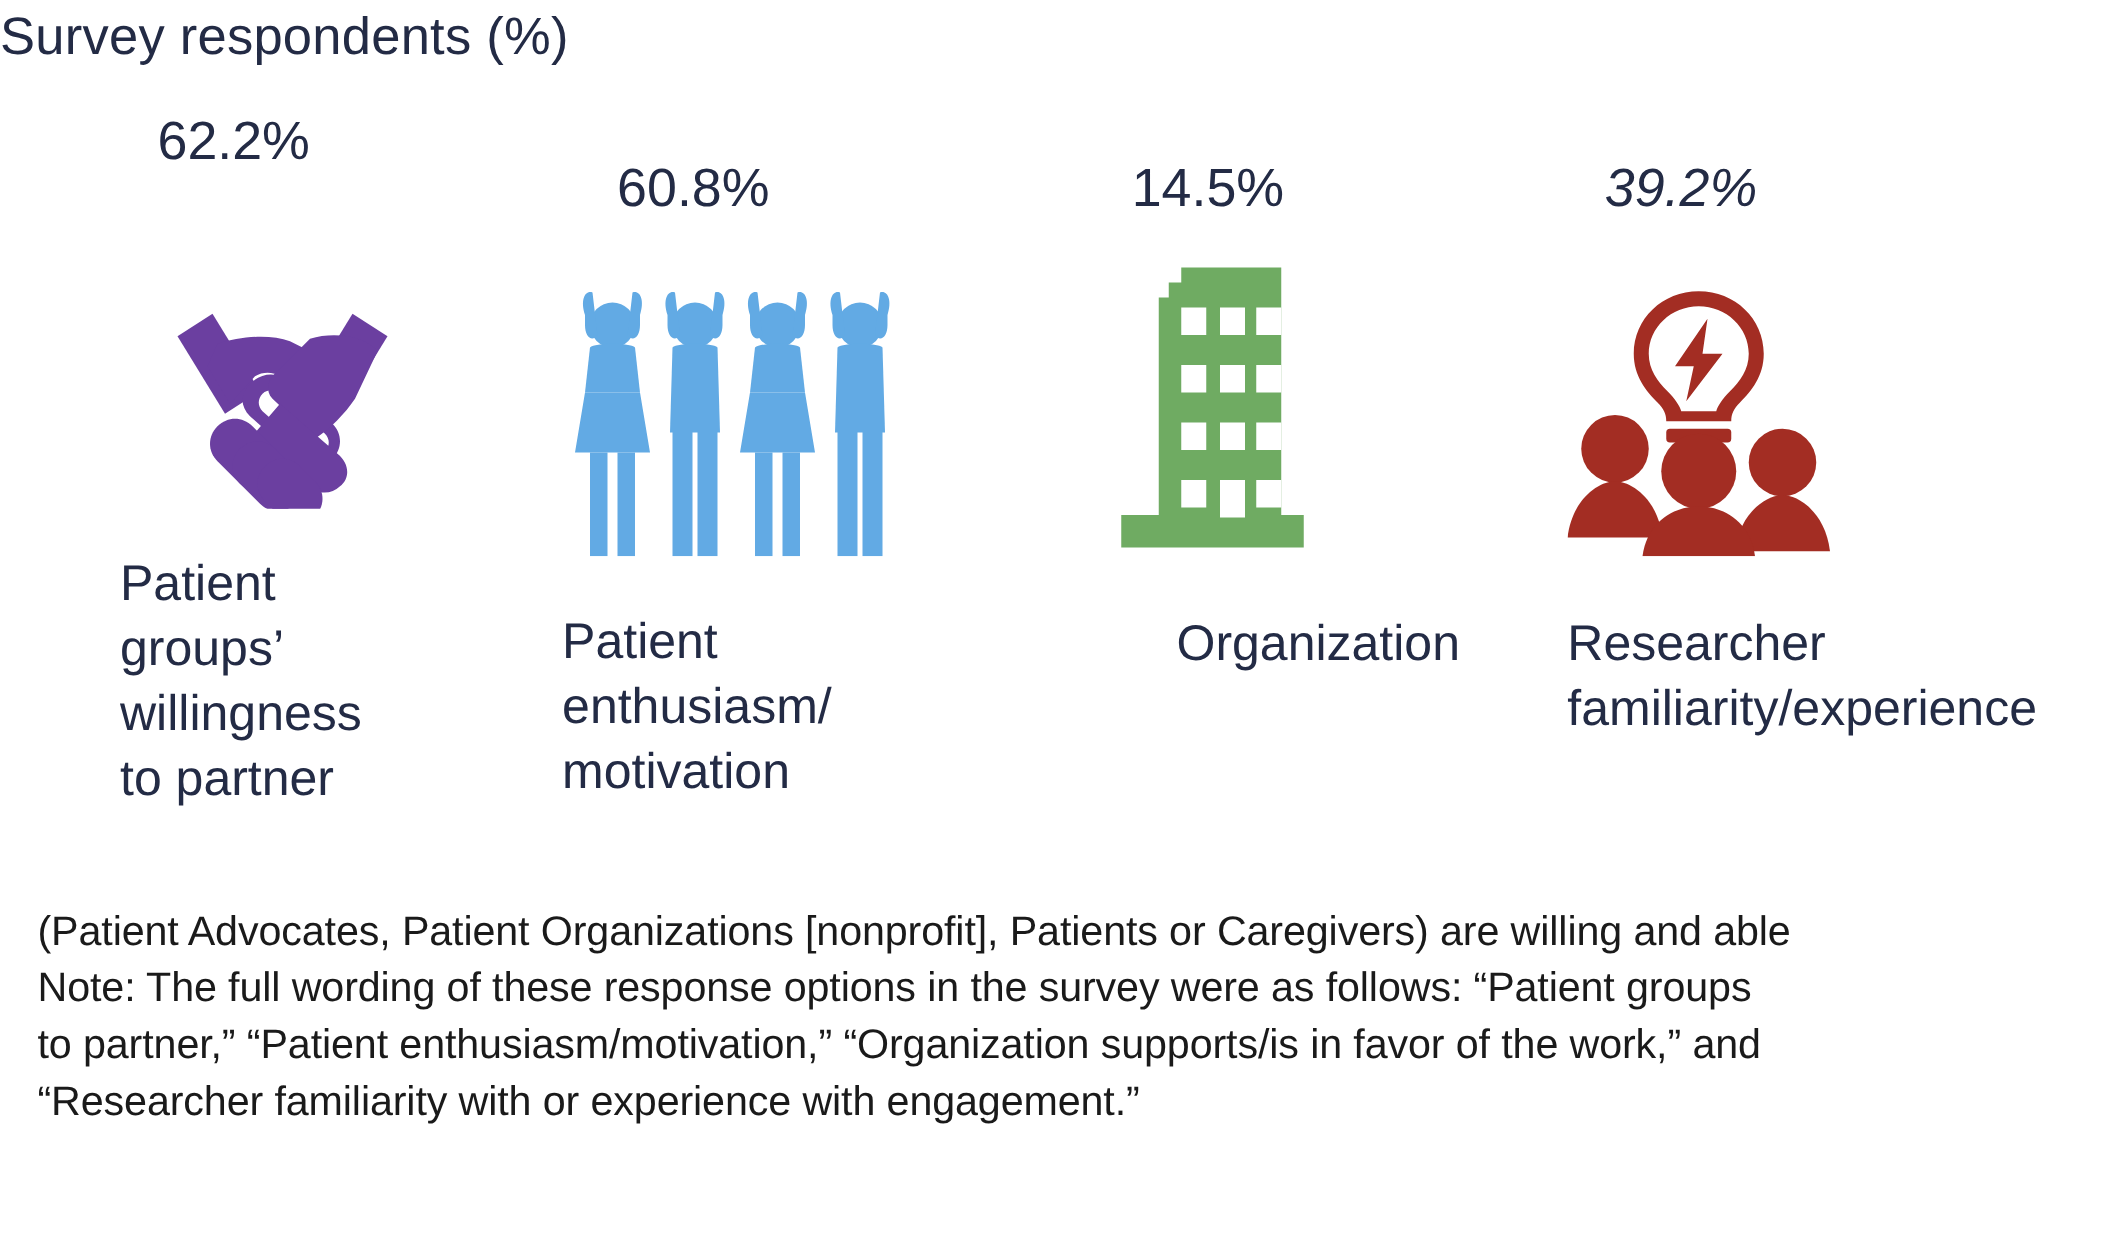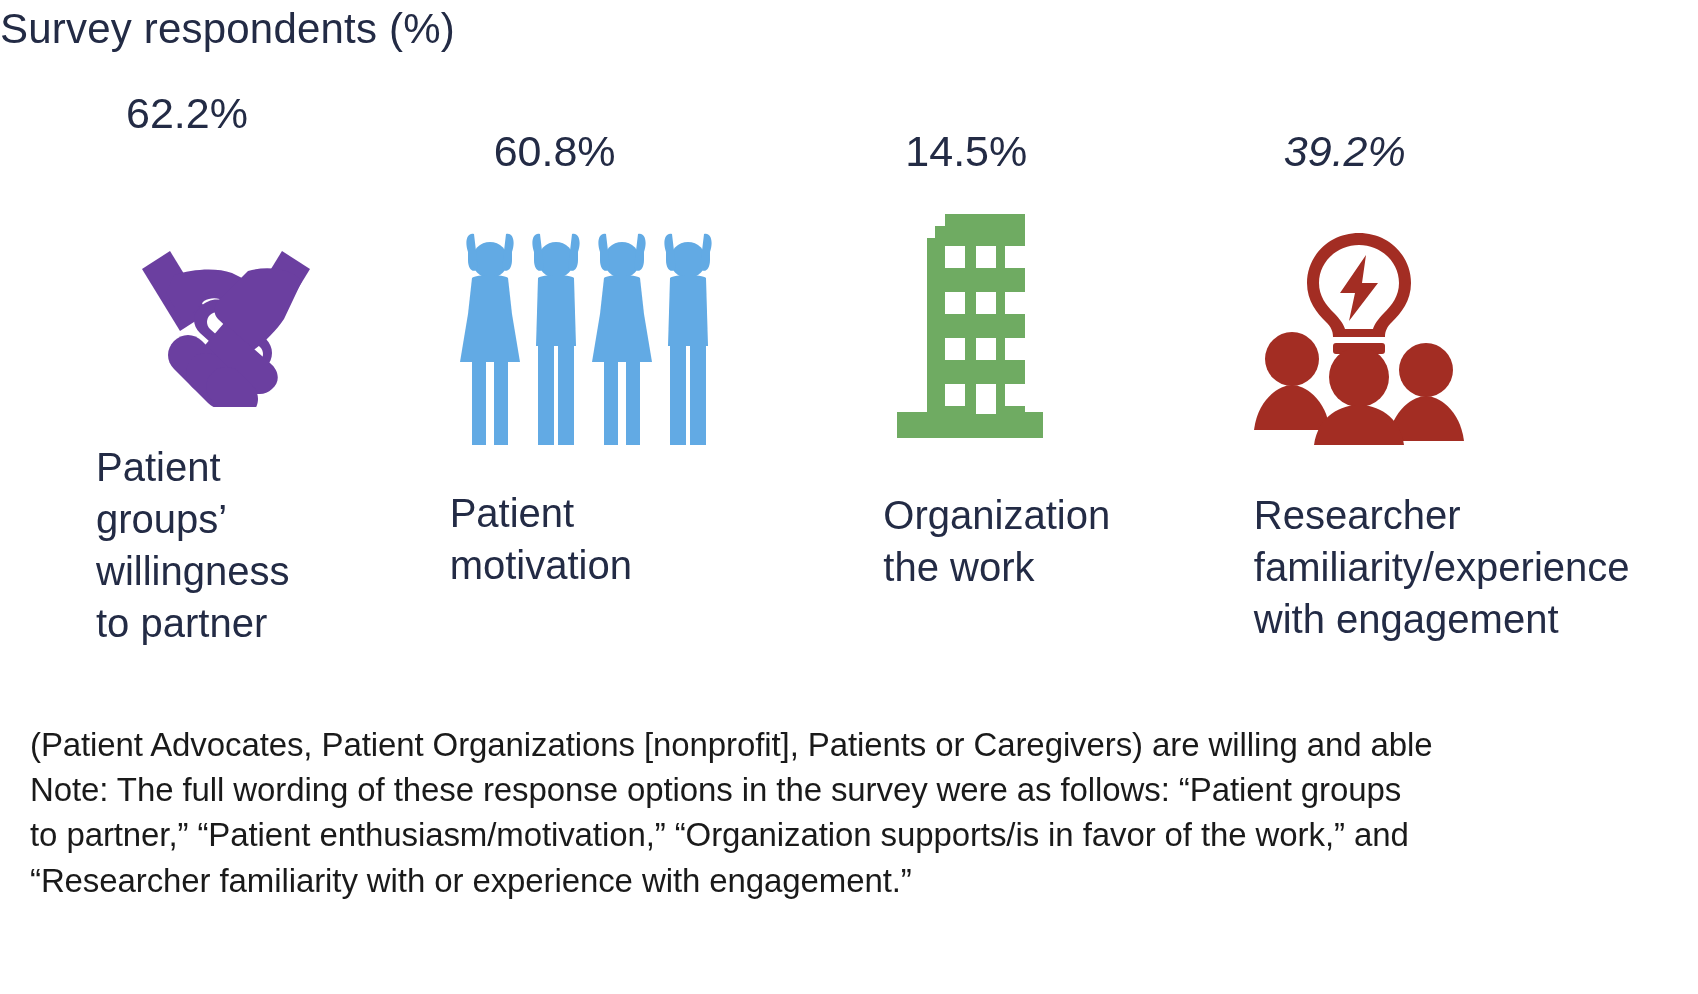--- a/index.html
+++ b/index.html
@@ -71,21 +71,21 @@
 
   .label {
     font-size: 40px;
     line-height: 1.30;
     color: #232b45;
     margin-top: 36px;
     font-weight: 400;
   }
   .label-1 { margin-top: 34px; }
   .label-2 { margin-top: 42px; }
-  .label-3 { margin-top: 44px; }
+  .label-3 { margin-top: 44px; text-align: center; }
   .label-4 { margin-top: 44px; white-space: nowrap; }
 
   
   .note {
     position: absolute;
     left: 30px;
     top: 722px;
     width: 1630px;
     font-family: "Liberation Sans Narrow", "Liberation Sans", sans-serif;
     font-stretch: condensed;
@@ -190,20 +190,21 @@
             <path d="M62 22 C 66 10 62 2 56 4 L 52 38 C 56 44 62 40 62 30 Z"></path>
             <path d="M22 48 C 26 44 54 44 58 48 L 60 116 L 20 116 Z"></path>
             <rect x="22" y="110" width="16" height="105"></rect>
             <rect x="42" y="110" width="16" height="105"></rect>
           </g>
         </g>
       </svg>
     </div>
     <div class="label label-2">
       <div>Patient</div>
+      <div>enthusiasm/</div>
       <div>motivation</div>
     </div>
   </div>
 
   <div class="col col-3">
     <div class="pct pct-3">14.5%</div>
     <div class="icon-wrap i3">
       <svg width="175" height="245" viewBox="0 0 175 245" xmlns="http://www.w3.org/2000/svg">
         <g fill="#6fab62">
 
@@ -226,21 +227,20 @@
 
           <rect x="62" y="184" width="20" height="22"></rect>
           <rect x="122" y="184" width="20" height="22"></rect>
 
           <rect x="93" y="184" width="20" height="30"></rect>
         </g>
       </svg>
     </div>
     <div class="label label-3">
       <div>Organization</div>
-      <div>the work</div>
     </div>
   </div>
 
   <div class="col col-4">
     <div class="pct pct-4">39.2%</div>
     <div class="icon-wrap i4">
       <svg width="210" height="220" viewBox="0 0 210 220" xmlns="http://www.w3.org/2000/svg">
         <g fill="#a32d23">
 
           <path d="M105 8 C 76 8 53 30 53 58 C 53 76 63 88 72 97
@@ -263,21 +263,20 @@
           <path d="M134 216 C 138 184 160 171 172 171 C 184 171 206 184 210 216 Z"></path>
 
           <circle cx="105" cy="152" r="30"></circle>
           <path d="M60 220 C 64 190 88 180 105 180 C 122 180 146 190 150 220 Z"></path>
         </g>
       </svg>
     </div>
     <div class="label label-4">
       <div>Researcher</div>
       <div>familiarity/experience</div>
-      <div>with engagement</div>
     </div>
   </div>
 
 </div>
 
 <div class="note">
   <div>(Patient Advocates, Patient Organizations [nonprofit], Patients or Caregivers) are willing and able</div>
   <div>Note: The full wording of these response options in the survey were as follows: “Patient groups</div>
   <div>to partner,” “Patient enthusiasm/motivation,” “Organization supports/is in favor of the work,” and</div>
   <div>“Researcher familiarity with or experience with engagement.”</div>

